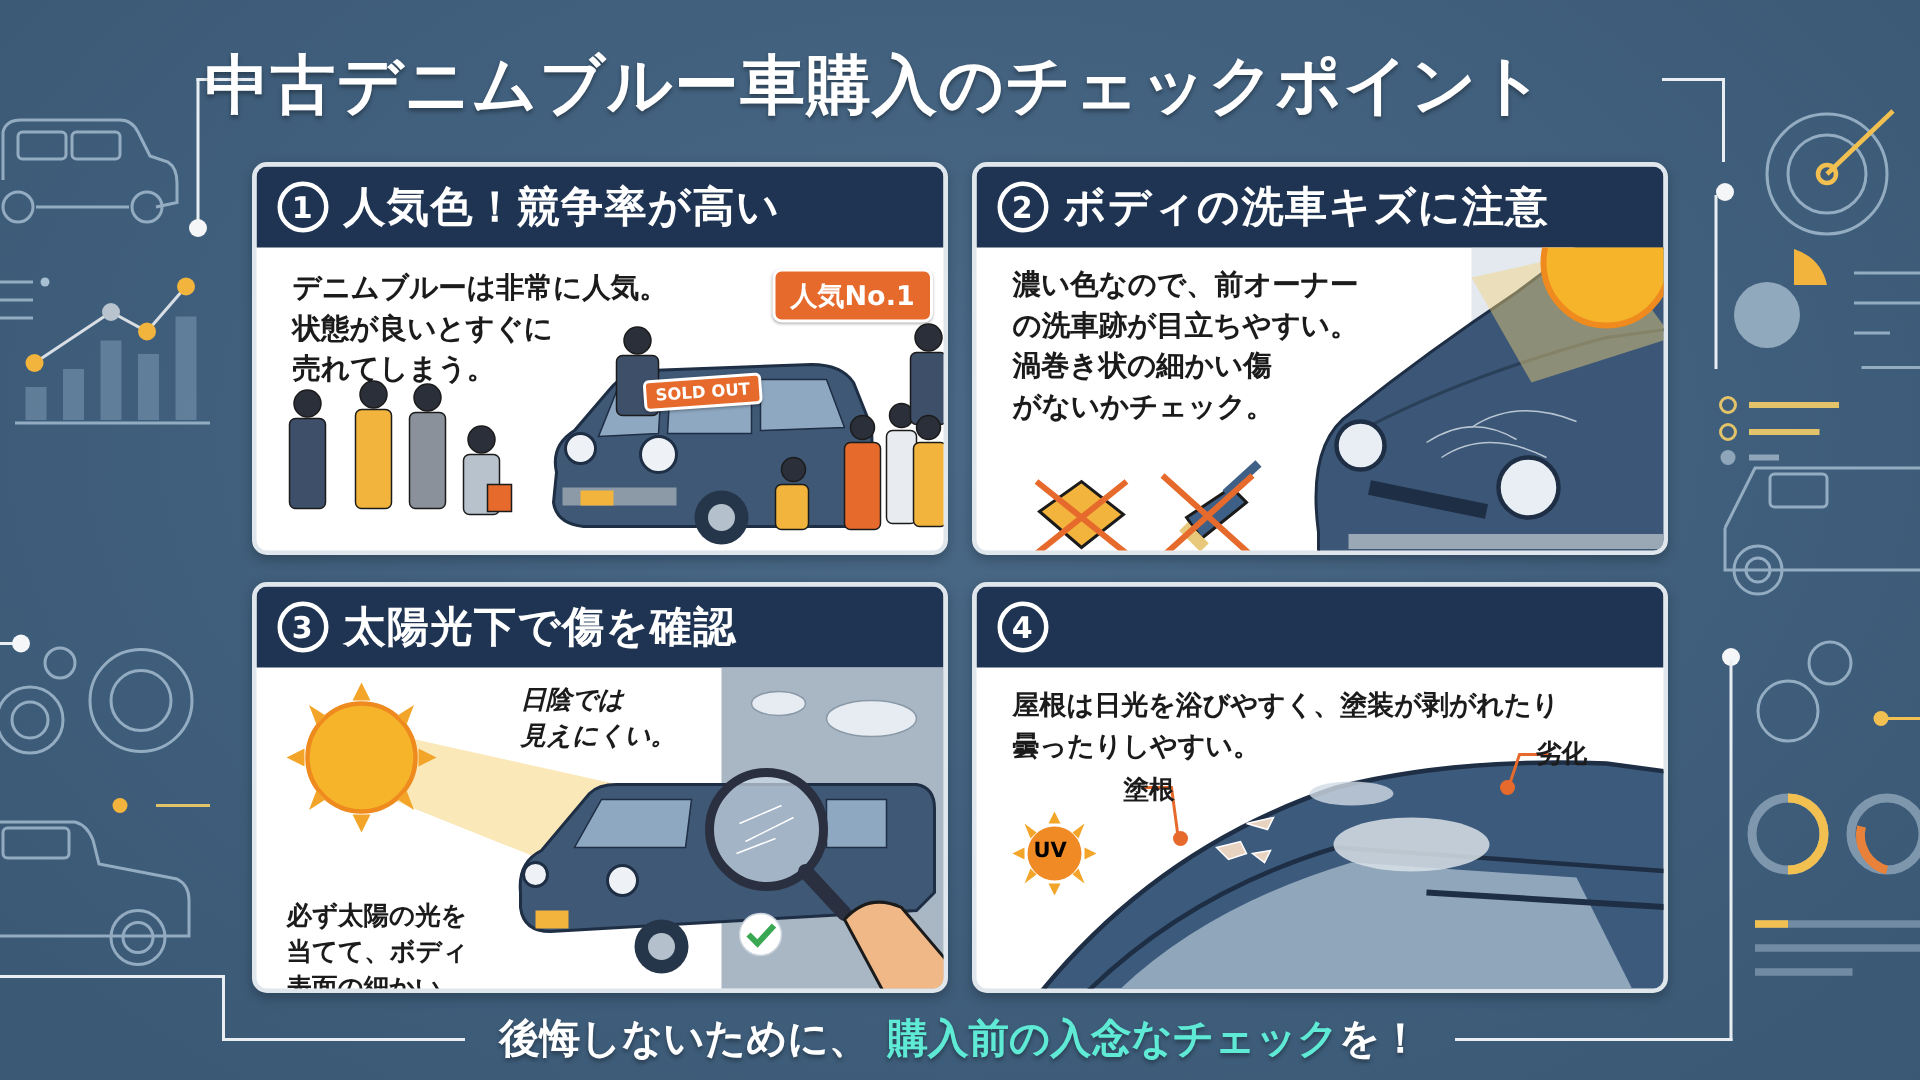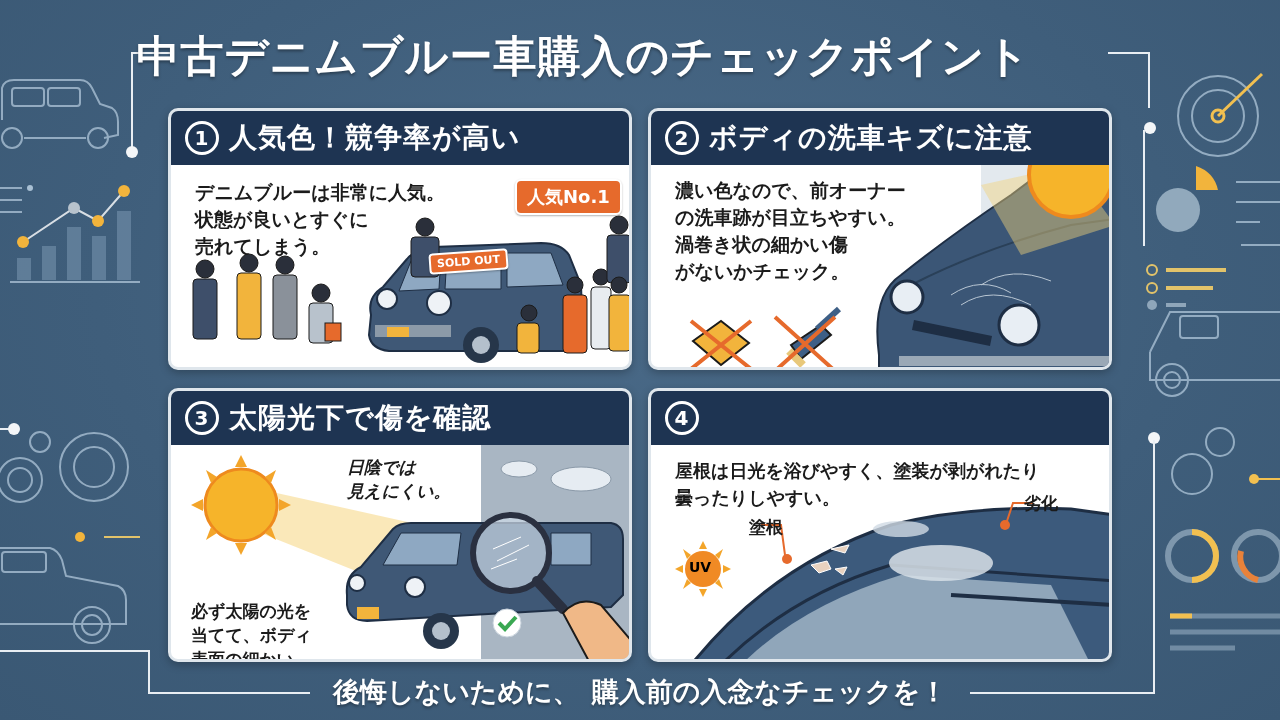--- a/index.html
+++ b/index.html
@@ -41,21 +41,21 @@
   .body-text {
     position: absolute; font-size: 19px; font-weight: bold; line-height: 27px; color: #1b1b1b;
     white-space: pre-line;
   }
   .label-small { position: absolute; font-size: 17px; font-weight: bold; color: #1b1b1b; white-space: pre-line; line-height: 24px;}
   .footer {
     position: absolute; left: 0; top: 674px; width: 1280px; text-align: center;
     font-size: 27px; font-weight: bold; color: #fff;
     text-shadow: 0 2px 3px rgba(0,0,0,0.35);
   }
-  .footer .hl { color: #ffffff; padding-left: 12px; }
+  .footer .hl { color: #5eead4; padding-left: 12px; }
   .tag-orange {
     position: absolute; background: #e66a2c; color: #fff; font-weight: bold;
     border: 2px solid #fff; border-radius: 4px; box-shadow: 0 1px 2px rgba(0,0,0,0.3);
   }
 </style>
 </head>
 <body>
 
 <svg class="abs" style="left:0;top:0" width="170" height="720">
   <g fill="none" stroke="#a9c0d4" stroke-width="2" opacity="0.8">

